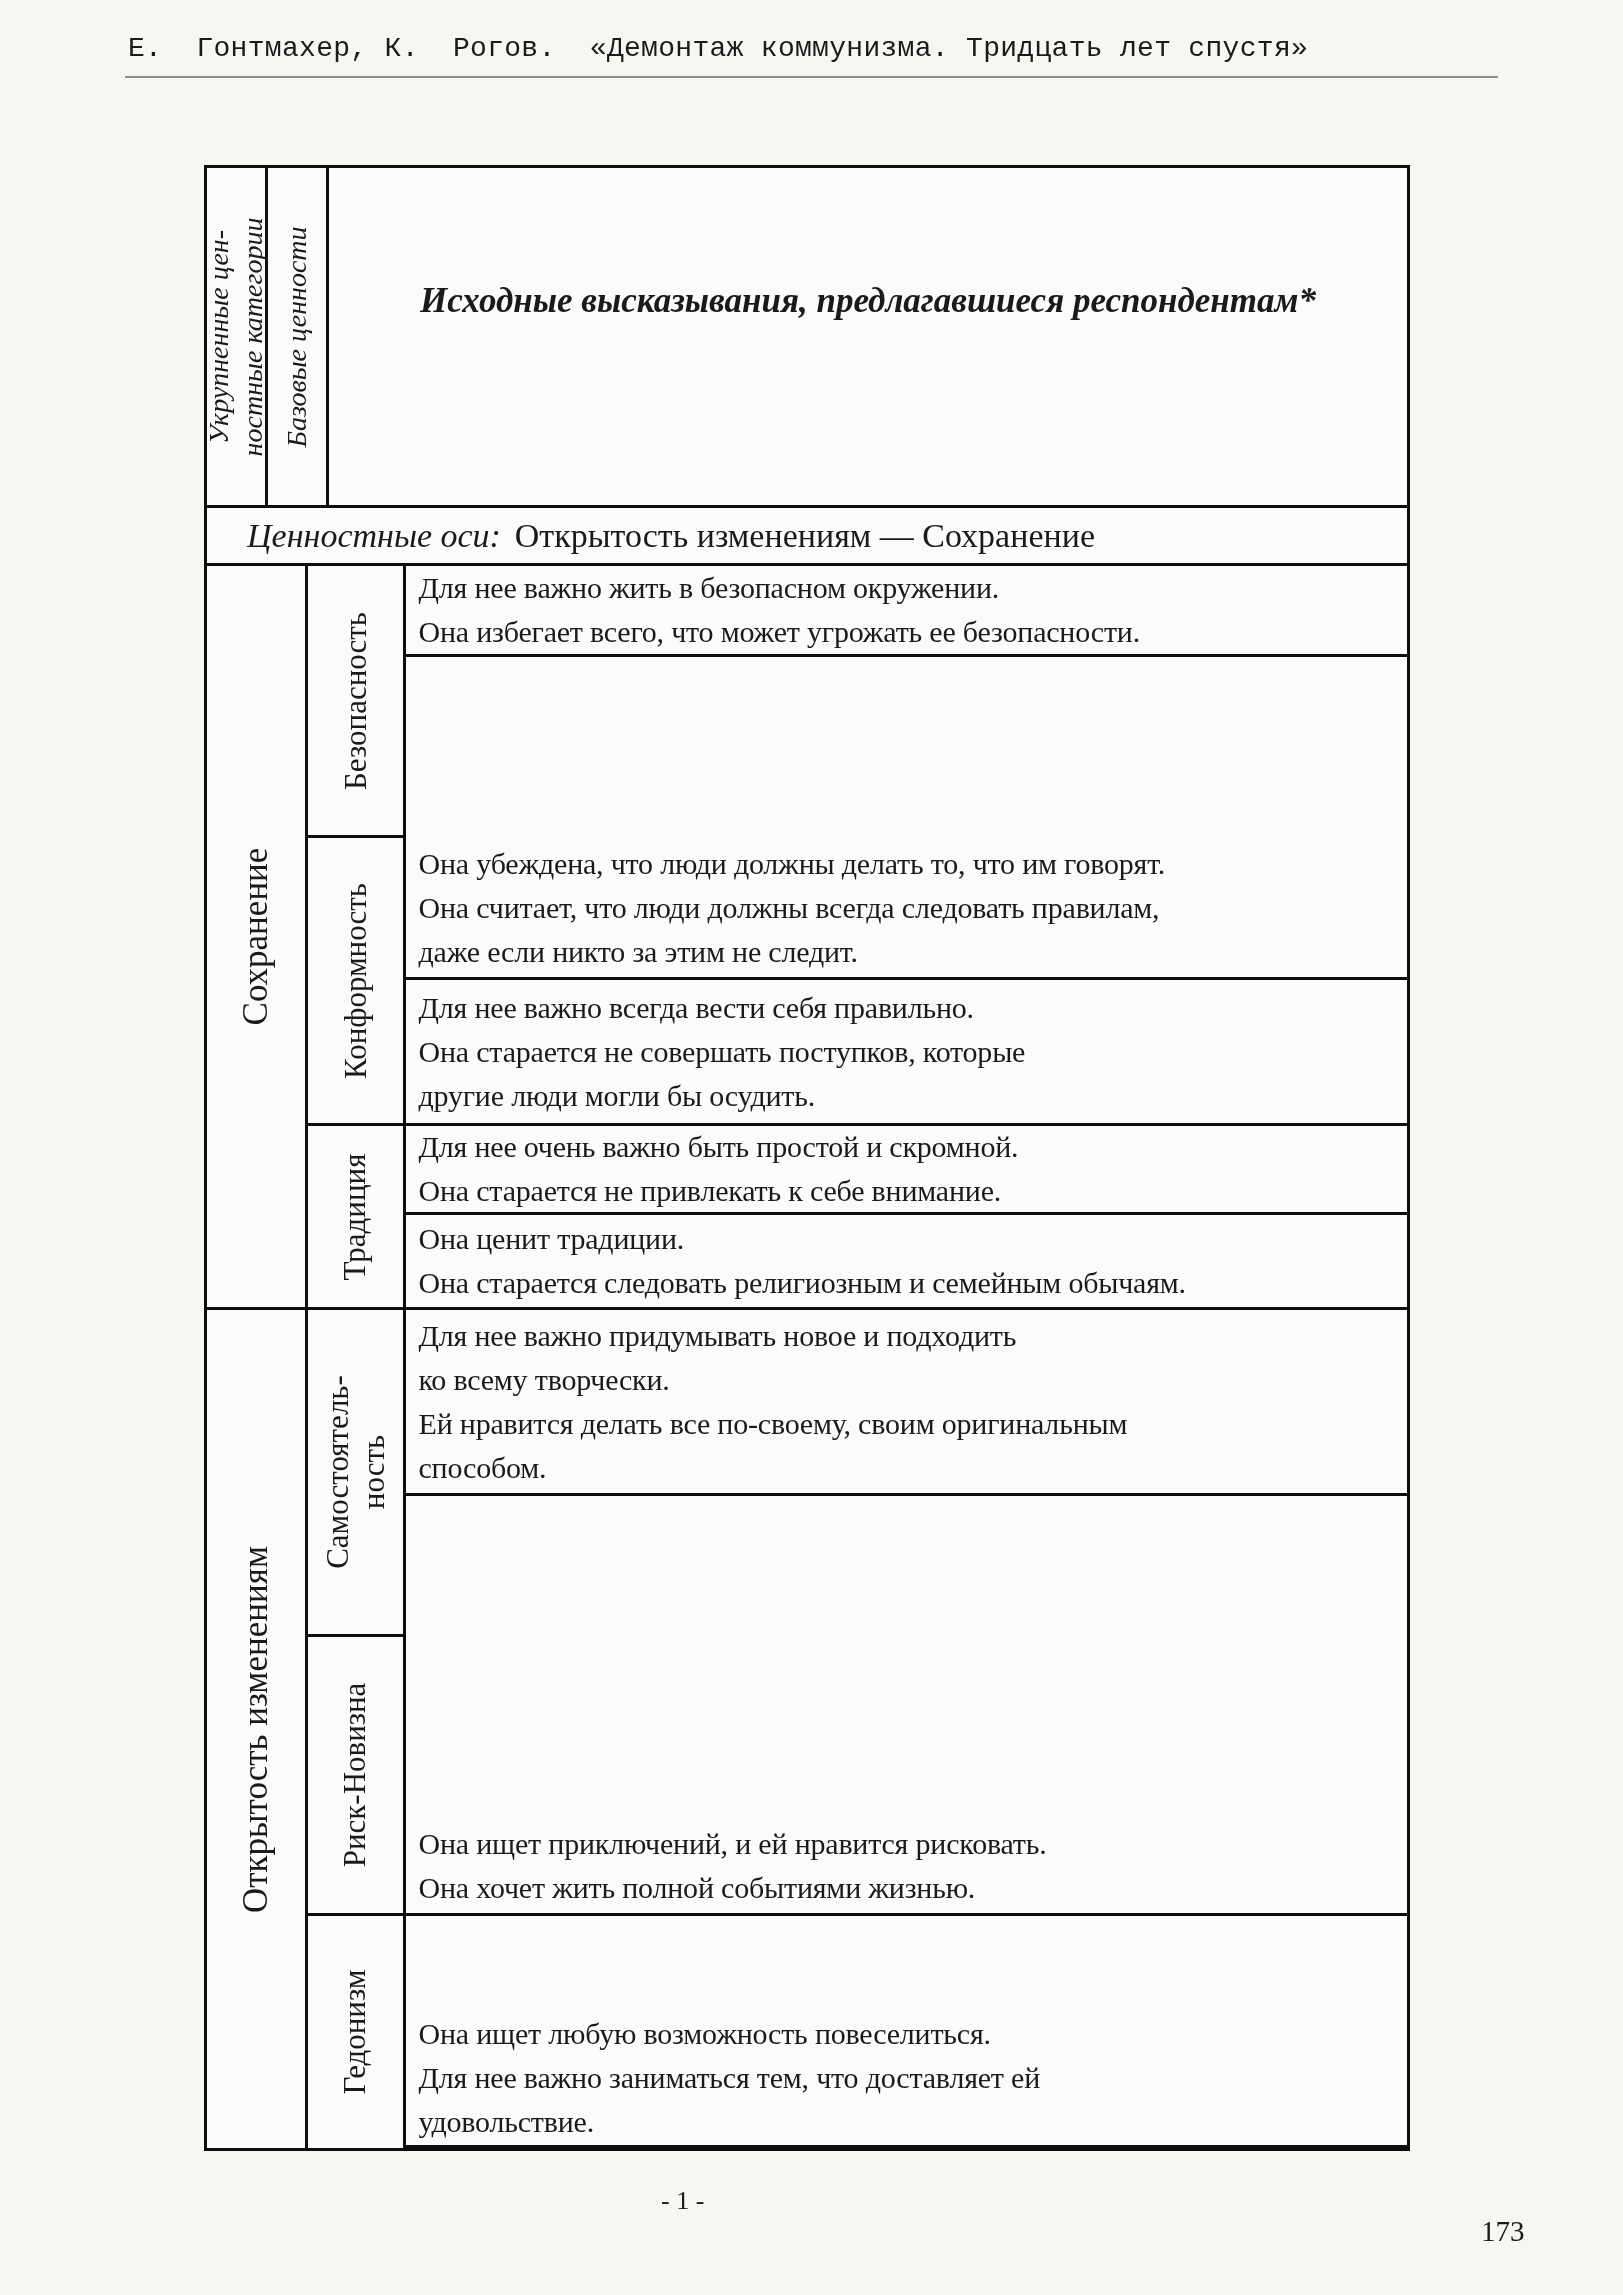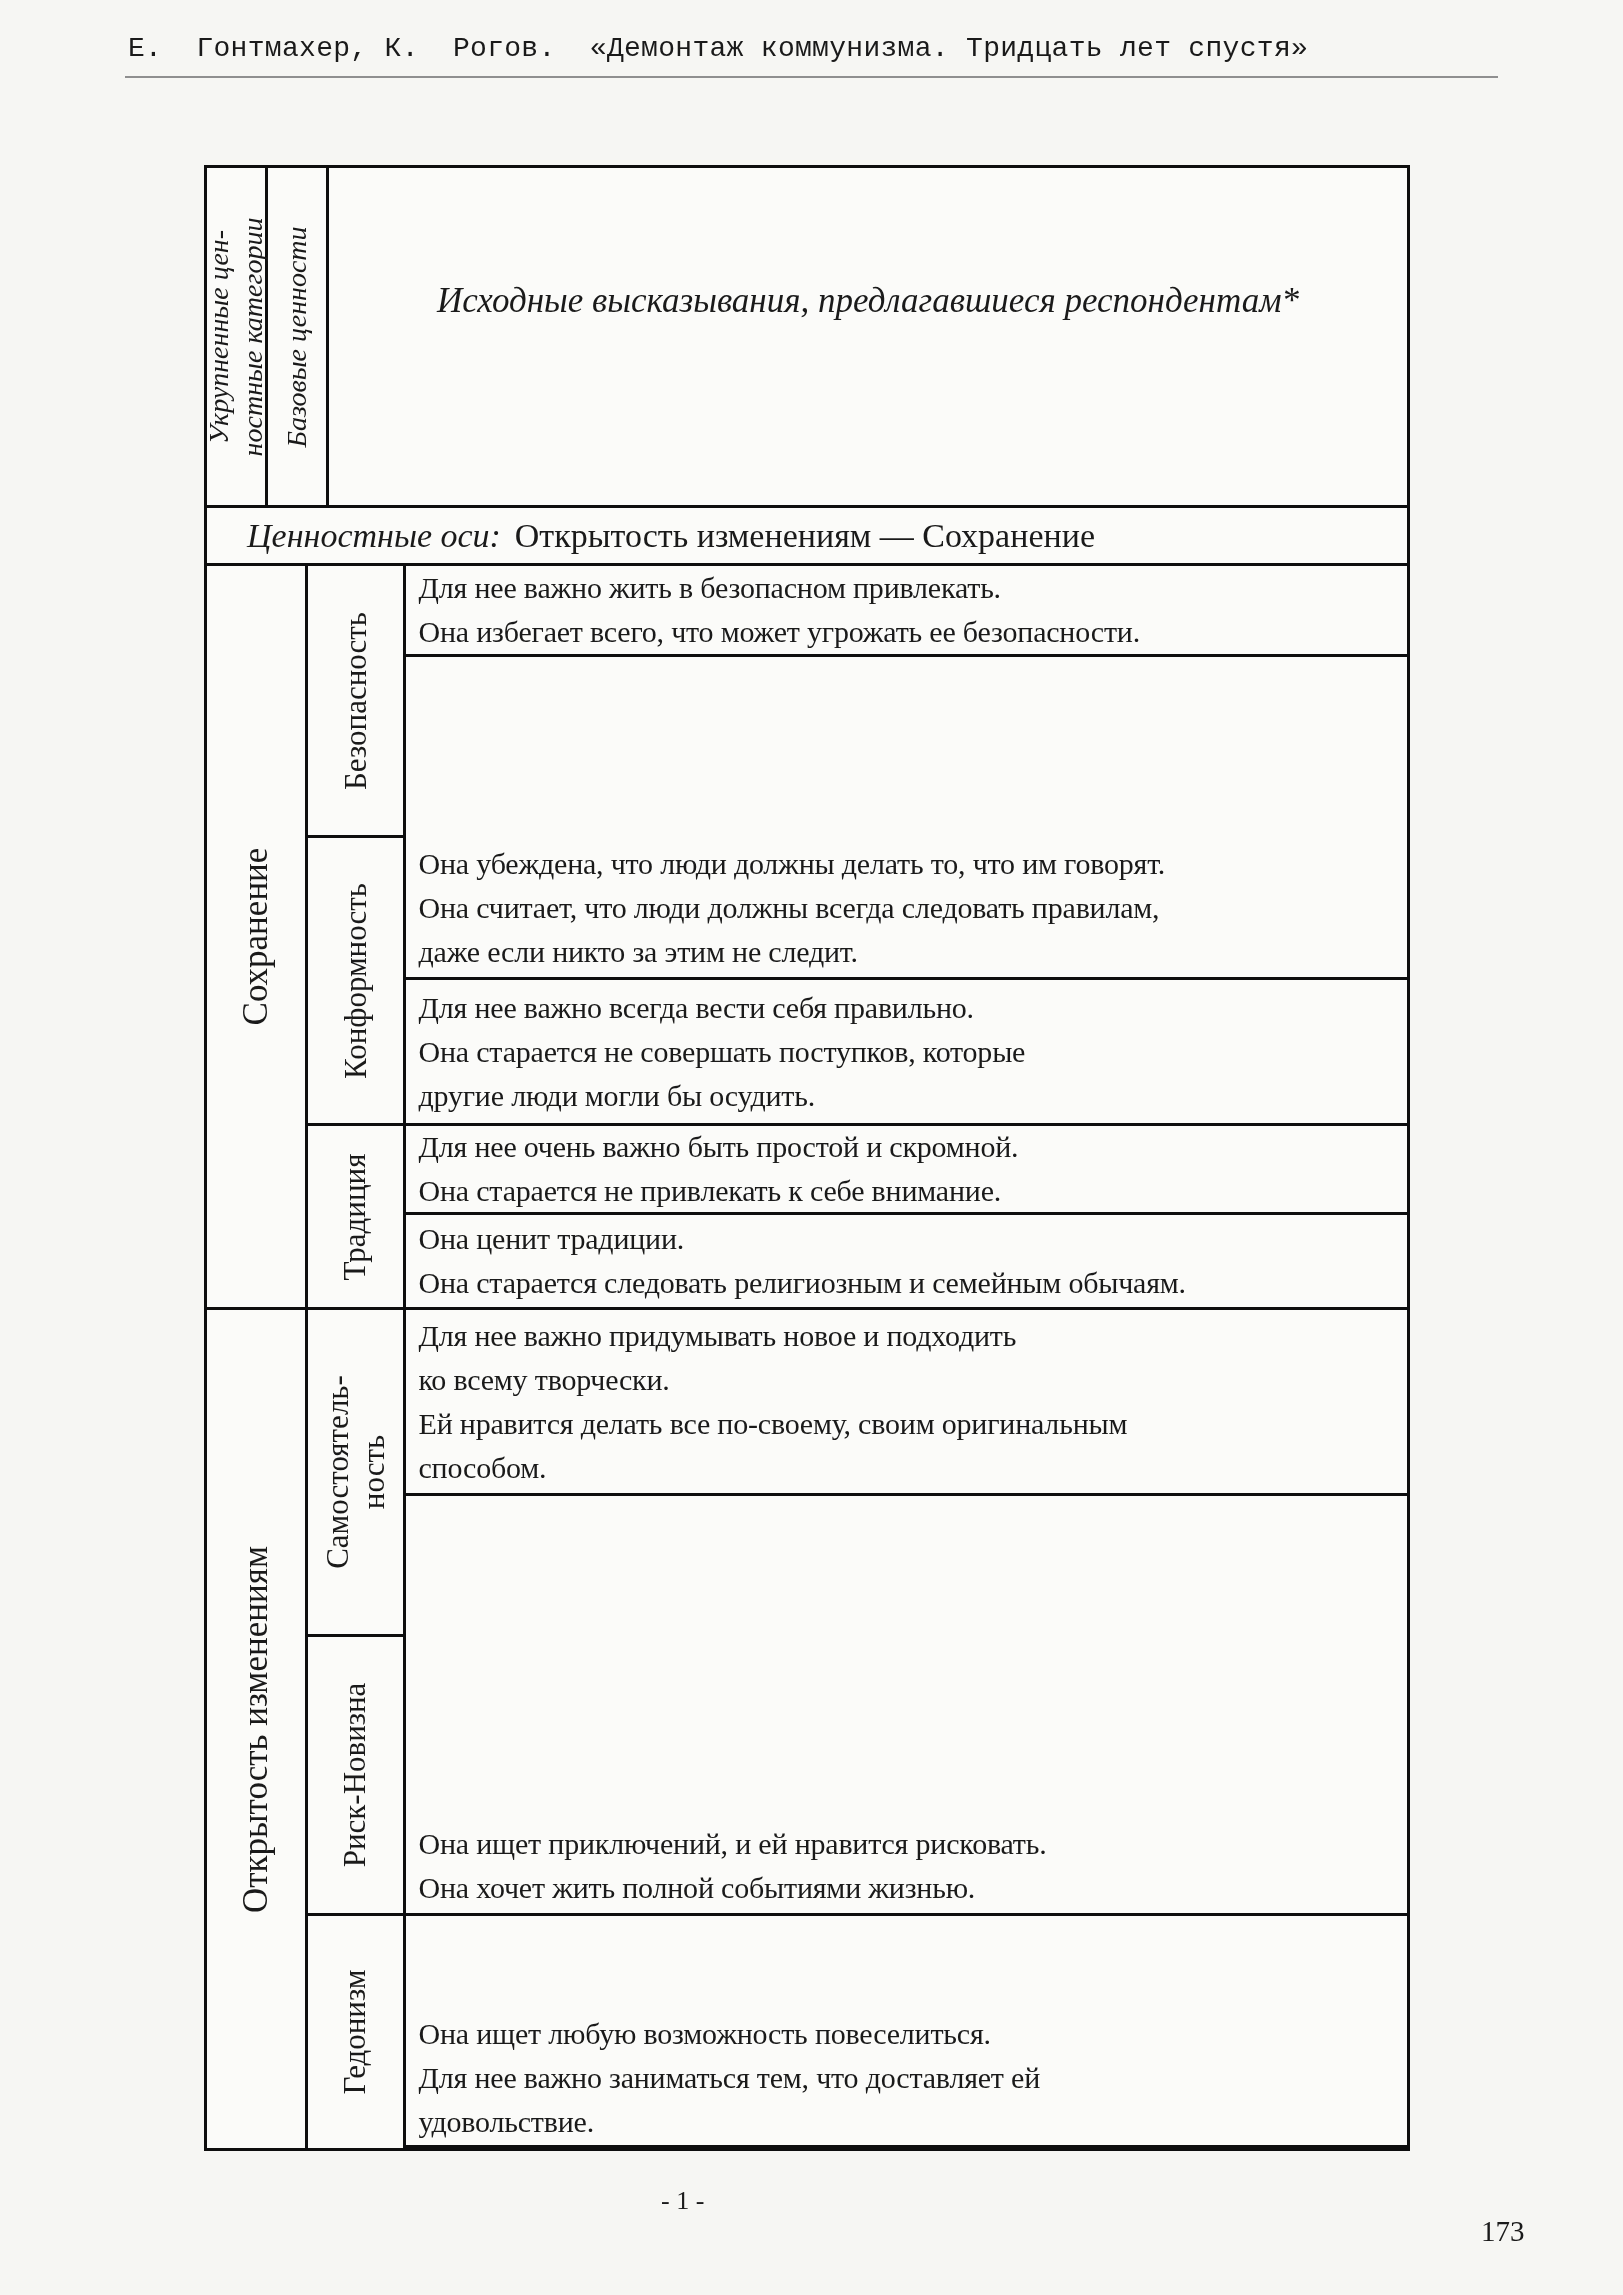--- a/index.html
+++ b/index.html
@@ -28,21 +28,21 @@
     display:grid;grid-template-columns:61px 61px 1fr;
     height:337px;border-bottom:3.1px solid #0e0e0e;
   }
   .th{position:relative;border-right:3.1px solid #0e0e0e;box-sizing:border-box;}
   .th.last{border-right:none;display:flex;align-items:center;justify-content:center;}
   .rot-wrap{position:absolute;inset:0;display:flex;align-items:center;justify-content:center;}
   .rot{transform:rotate(-90deg);white-space:pre;text-align:center;}
   .th .rot{font-style:italic;font-size:28px;line-height:34px;}
   .head3{
     font-style:italic;font-size:35px;position:relative;top:-36px;
-    text-align:center;padding:0 19px;
+    text-align:center;padding:0 19px;font-weight:bold;
   }
 
   .axes-row{
     display:flex;align-items:center;height:55px;
     border-bottom:3.1px solid #0e0e0e;font-size:34px;padding-left:40px;
     box-sizing:content-box;
   }
   .axes-prefix{font-style:italic;margin-right:13.8px;}
 
   .tbody{
@@ -138,21 +138,21 @@
       <div class="rot-wrap">
         <span class="rot">Риск-Новизна</span>
       </div>
     </div>
     <div class="cat-cell no-bb" style="grid-row:11 / span 2">
       <div class="rot-wrap">
         <span class="rot">Гедонизм</span>
       </div>
     </div>
 
-    <div class="stmt" style="grid-row:1">Для нее важно жить в безопасном привлекать.
+    <div class="stmt" style="grid-row:1">Для нее важно жить в безопасном окружении.
 Она избегает всего, что может угрожать ее безопасности.</div>
     <div class="stmt" style="grid-row:4">Для нее важно всегда вести себя правильно.
 Она старается не совершать поступков, которые
 другие люди могли бы осудить.</div>
     <div class="stmt" style="grid-row:3">Она убеждена, что люди должны делать то, что им говорят.
 Она считает, что люди должны всегда следовать правилам,
 даже если никто за этим не следит.</div>
     <div class="stmt" style="grid-row:5">Для нее очень важно быть простой и скромной.
 Она старается не привлекать к себе внимание.</div>
     <div class="stmt" style="grid-row:6">Она ценит традиции.

